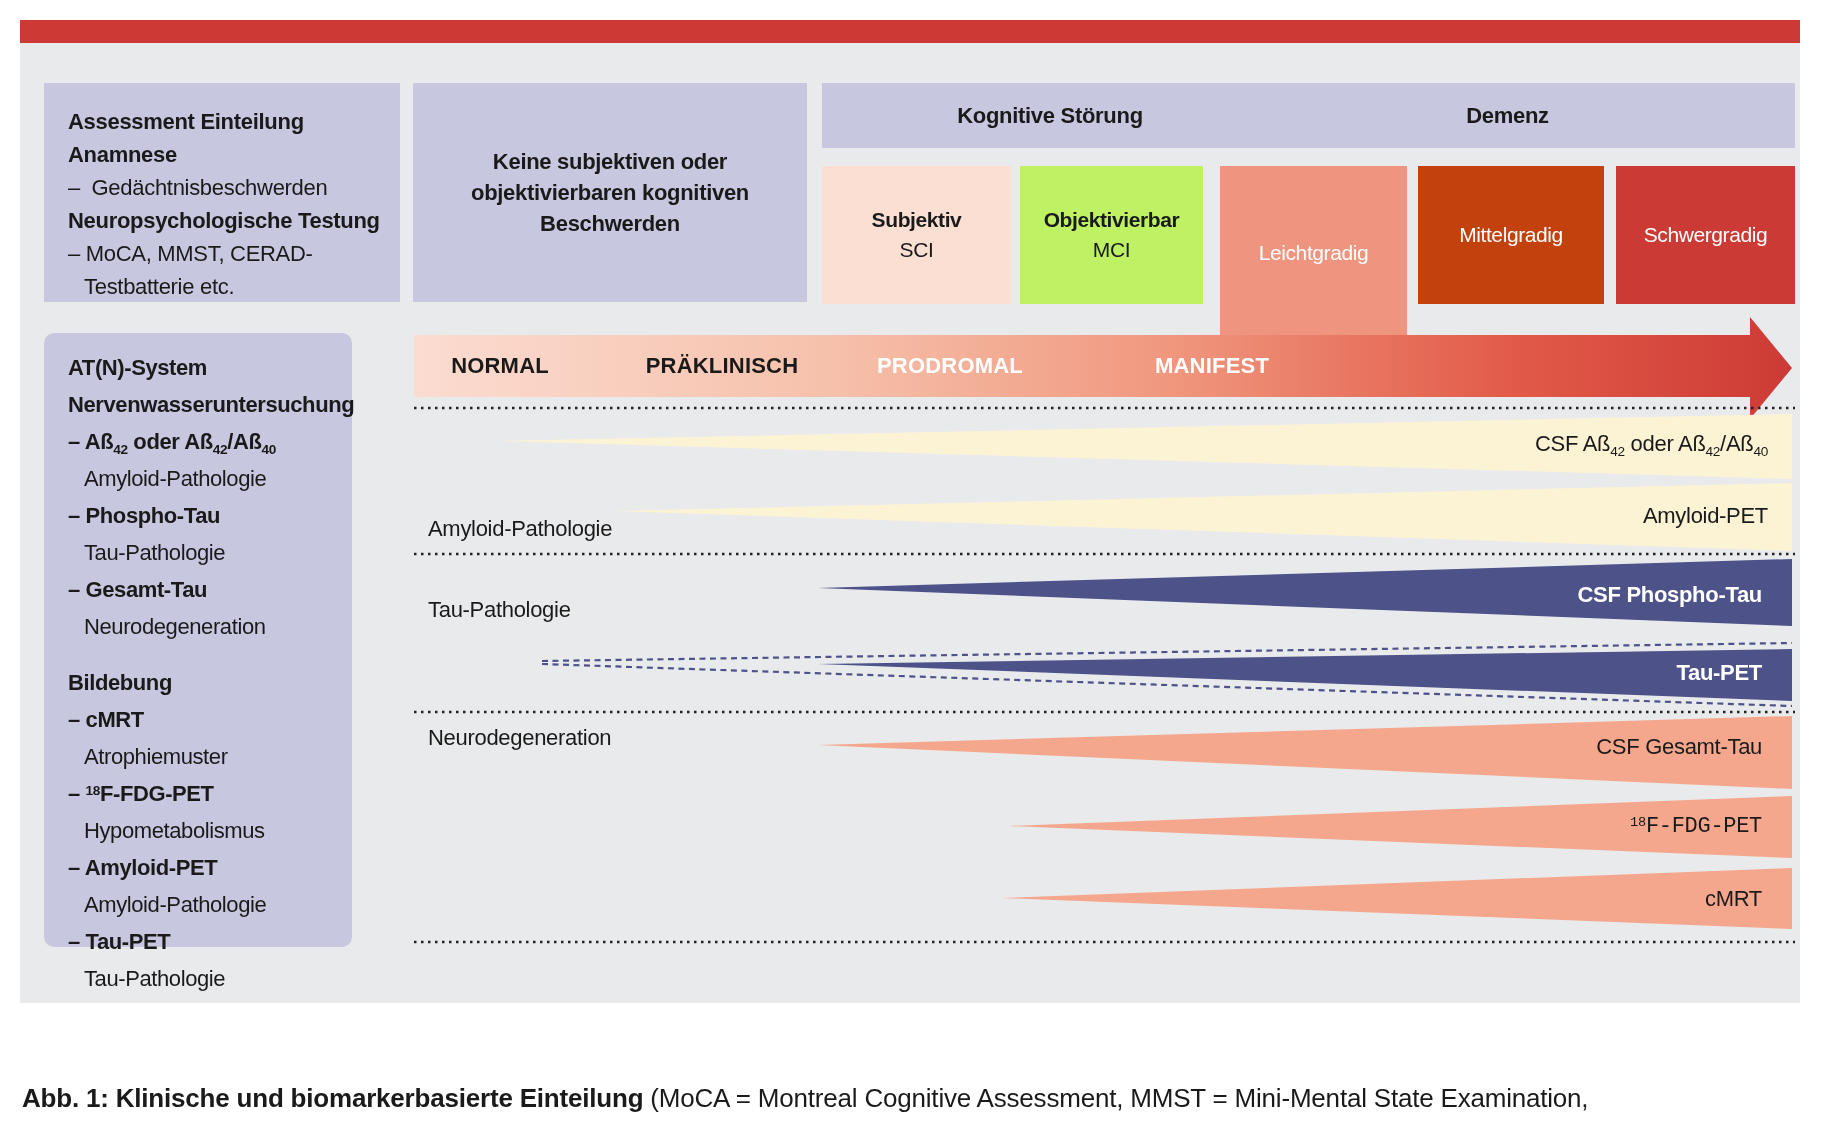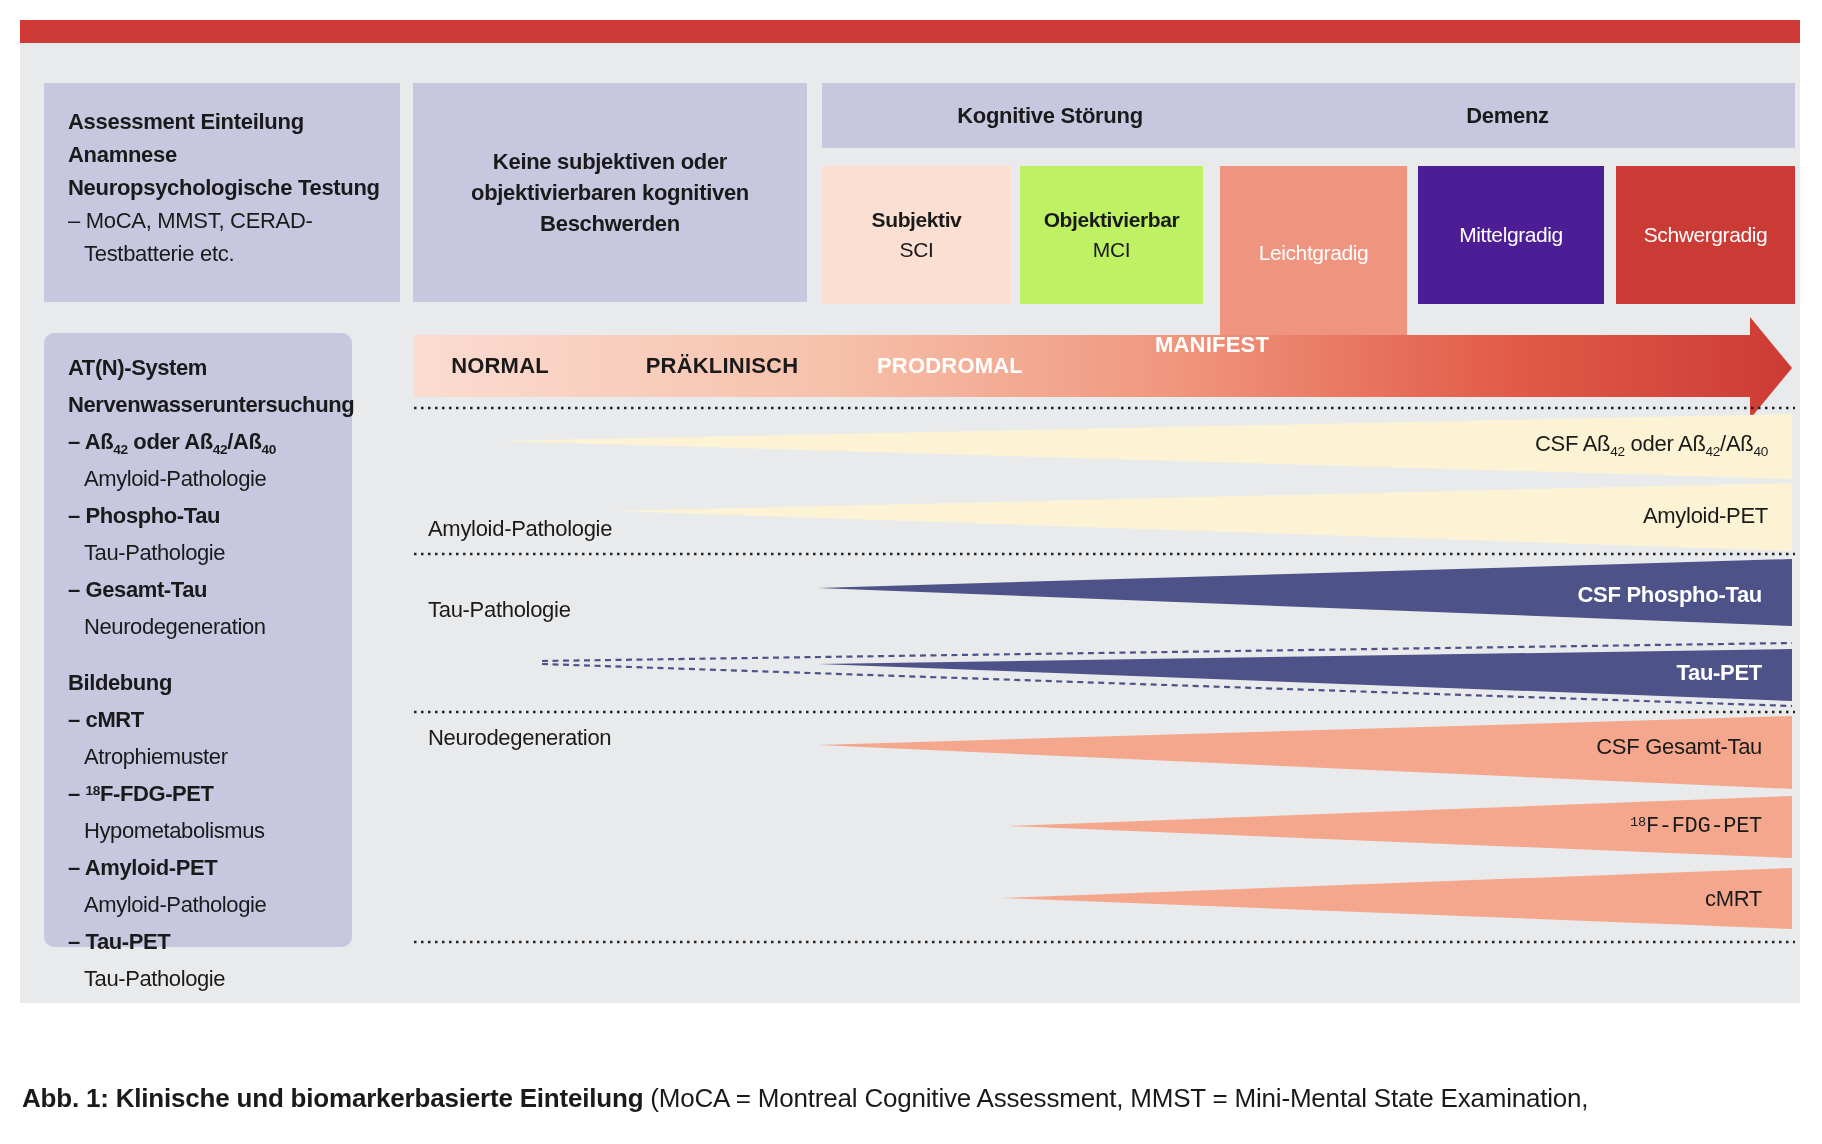--- a/index.html
+++ b/index.html
@@ -35,40 +35,41 @@
 
 <div id="fig">
 
   <div class="abs redbar" style="left:20px;top:20px;width:1780px;height:23px;"></div>
 
   <div class="abs panel" style="left:20px;top:43px;width:1780px;height:960px;"></div>
 
   <div class="abs lav pbox" style="left:44px;top:83px;width:356px;height:219px;padding:22px 10px 0 24px;">
     <div class="pbox-line b">Assessment Einteilung</div>
     <div class="pbox-line b">Anamnese</div>
+    <div class="pbox-line">–  Gedächtnisbeschwerden</div>
     <div class="pbox-line b">Neuropsychologische Testung</div>
     <div class="pbox-line">– MoCA, MMST, CERAD-</div>
     <div class="pbox-line ind">Testbatterie etc.</div>
   </div>
 
   <div class="abs lav center-box" style="left:413px;top:83px;width:394px;height:219px;padding:0 28px;">
     <div class="hdr" style="font-size:22px;line-height:31px;">Keine subjektiven oder objektivierbaren kognitiven Beschwerden</div>
   </div>
 
   <div class="abs lav center-box hdr" style="left:822px;top:83px;width:456px;height:65px;">Kognitive Störung</div>
   <div class="abs lav center-box hdr" style="left:1220px;top:83px;width:575px;height:65px;">Demenz</div>
 
   <div class="abs center-box stage" style="left:822px;top:166px;width:189px;height:138px;background:#fbdfd3;">
     <div><span class="t">Subjektiv</span><span>SCI</span></div>
   </div>
   <div class="abs center-box stage" style="left:1020px;top:166px;width:183px;height:138px;background:#bef264;">
     <div><span class="t">Objektivierbar</span><span>MCI</span></div>
   </div>
   <div class="abs center-box stage white-txt" style="left:1220px;top:166px;width:187px;height:173px;background:#ef947f;">Leichtgradig</div>
-  <div class="abs center-box stage white-txt" style="left:1418px;top:166px;width:186px;height:138px;background:#4c1d95;">Mittelgradig</div>
+  <div class="abs center-box stage white-txt" style="left:1418px;top:166px;width:186px;height:138px;background:#c2410c;">Mittelgradig</div>
   <div class="abs center-box stage white-txt" style="left:1616px;top:166px;width:179px;height:138px;background:#cb3a35;">Schwergradig</div>
 
   <div class="abs lav pbox atn" style="left:44px;top:333px;width:308px;height:614px;padding:16px 20px 0 24px;border-radius:10px;">
     <div class="pbox-line b">AT(N)-System</div>
     <div class="pbox-line b">Nervenwasseruntersuchung</div>
     <div class="pbox-line b"><span>– Aß</span><sub>42</sub><span> oder Aß</span><sub>42</sub><span>/Aß</span><sub>40</sub></div>
     <div class="pbox-line ind">Amyloid-Pathologie</div>
     <div class="pbox-line b">– Phospho-Tau</div>
     <div class="pbox-line ind">Tau-Pathologie</div>
     <div class="pbox-line b">– Gesamt-Tau</div>
@@ -111,21 +112,21 @@
     <polygon points="818,664 1792,649 1792,701" fill="#4d5389"></polygon>
 
     <polygon points="818,745 1792,716 1792,789" fill="#f5a78d"></polygon>
     <polygon points="1008,826 1792,796 1792,858" fill="#f5a78d"></polygon>
     <polygon points="1002,898 1792,868 1792,929" fill="#f5a78d"></polygon>
   </svg>
 
   <div class="abs alabel" style="left:500px;top:353px;">NORMAL</div>
   <div class="abs alabel" style="left:722px;top:353px;">PRÄKLINISCH</div>
   <div class="abs alabel white-txt" style="left:950px;top:353px;">PRODROMAL</div>
-  <div class="abs alabel white-txt" style="left:1212px;top:332px;text-align:right;">MANIFEST</div>
+  <div class="abs alabel white-txt" style="left:1212px;top:353px;text-align:right;">MANIFEST</div>
 
   <div class="abs llabel" style="left:428px;top:516px;">Amyloid-Pathologie</div>
   <div class="abs llabel" style="left:428px;top:597px;">Tau-Pathologie</div>
   <div class="abs llabel" style="left:428px;top:725px;">Neurodegeneration</div>
 
   <div class="abs wlabel" style="right:54px;top:431px;"><span>CSF Aß</span><sub>42</sub><span> oder Aß</span><sub>42</sub><span>/Aß</span><sub>40</sub></div>
   <div class="abs wlabel" style="right:54px;top:503px;">Amyloid-PET</div>
   <div class="abs wlabel wb" style="right:60px;top:582px;">CSF Phospho-Tau</div>
   <div class="abs wlabel wb" style="right:60px;top:660px;">Tau-PET</div>
   <div class="abs wlabel" style="right:60px;top:734px;">CSF Gesamt-Tau</div>

